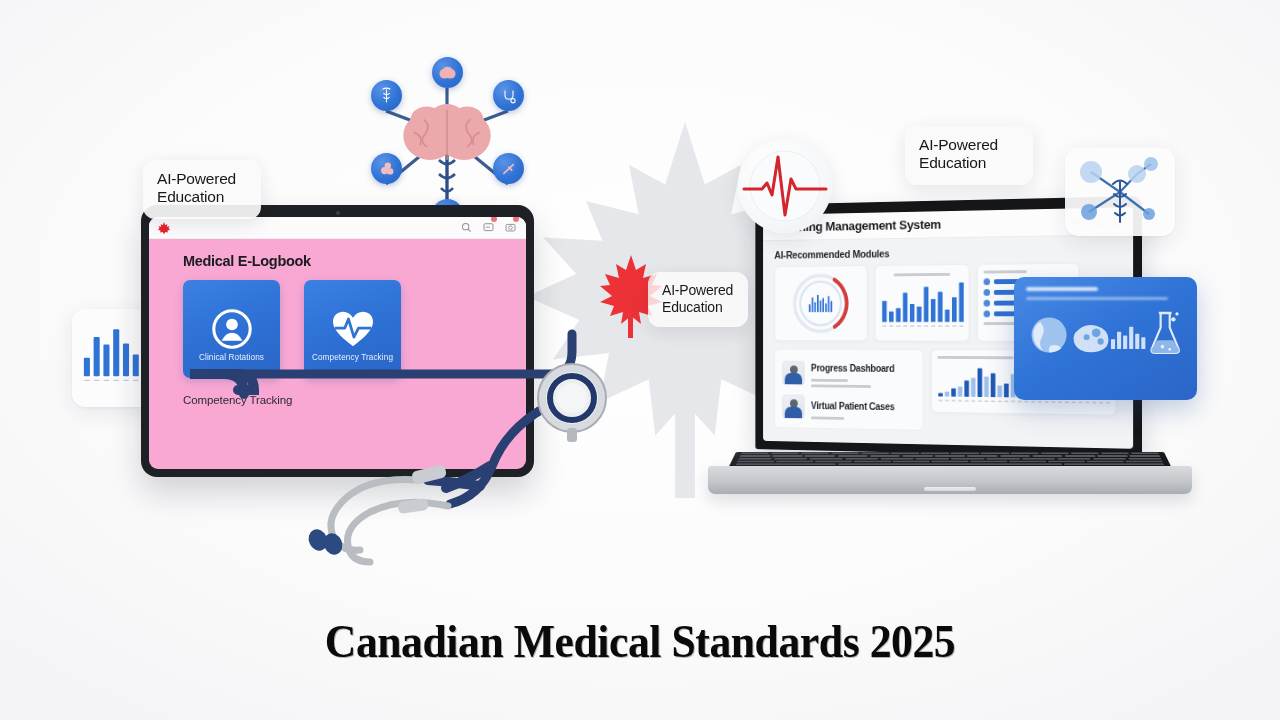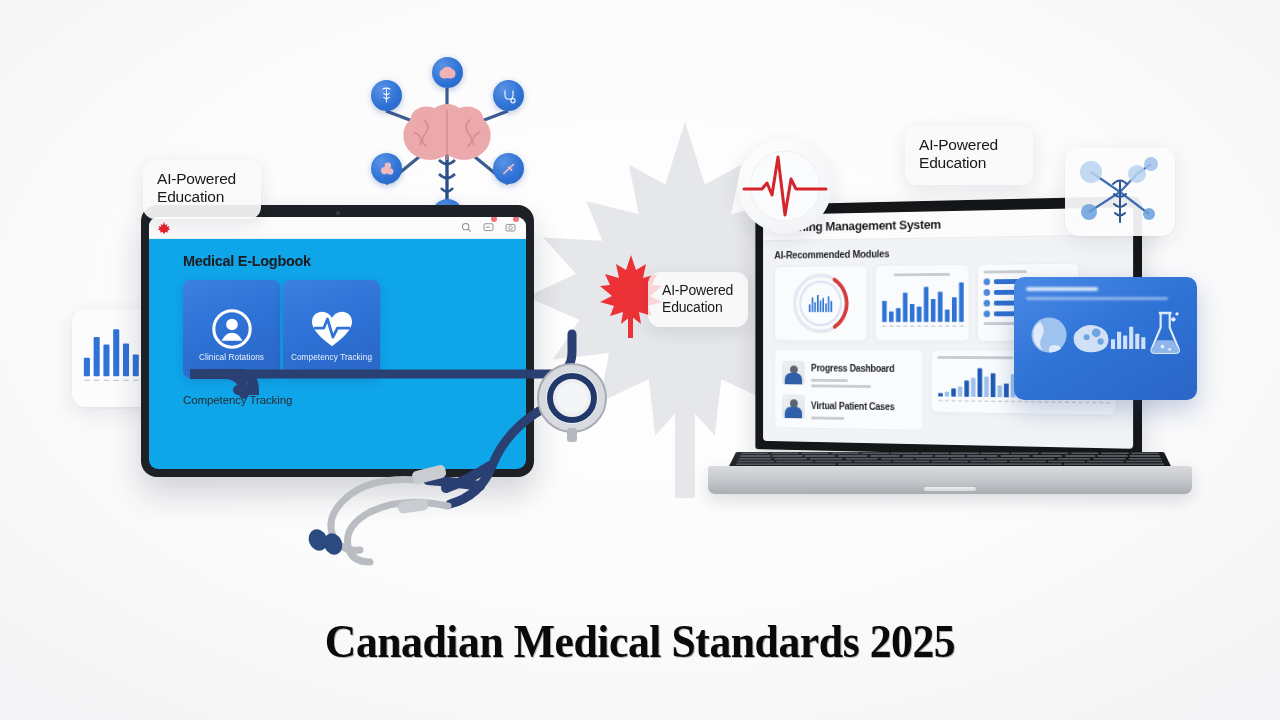--- a/index.html
+++ b/index.html
@@ -63,21 +63,21 @@
     box-shadow: 0 16px 32px rgba(15,22,40,0.18);
   }
   #tablet .cam {
     position: absolute; left: 50%; top: 6px; width: 4px; height: 4px;
     margin-left: -2px; border-radius: 50%;
     background: #3a3f47;
   }
   #tablet-screen {
     position: absolute;
     left: 8px; top: 12px; right: 8px; bottom: 8px;
-    background: #0ea5e9;
+    background: #f9a8d4;
     border-radius: 9px;
     overflow: hidden;
   }
   #tablet-topbar {
     height: 22px; background: #fbfbfc;
     display: flex; align-items: center;
     padding: 0 10px 0 8px;
     border-bottom: 1px solid #eceef1;
   }
   #tablet-topbar .spacer { flex: 1; }
@@ -86,21 +86,21 @@
     position: absolute; top: -3px; right: -3px;
     width: 6px; height: 6px; border-radius: 50%;
     background: #e8202a;
   }
   #tablet-title {
     font-size: 14.5px; font-weight: 600; color: #1b1c1f;
     letter-spacing: -0.3px;
     padding: 14px 0 0 34px;
   }
   #tile-row {
-    display: flex; gap: 3px;
+    display: flex; gap: 24px;
     padding: 11px 0 0 34px;
   }
   .tile {
     width: 97px; height: 98px;
     background: linear-gradient(160deg,#3b80e2 0%, #2d6fd3 55%, #2a66c6 100%);
     border-radius: 7px;
     box-shadow: 0 3px 9px rgba(30,70,140,0.22);
     position: relative;
     display: flex; flex-direction: column;
     align-items: center; justify-content: center;

